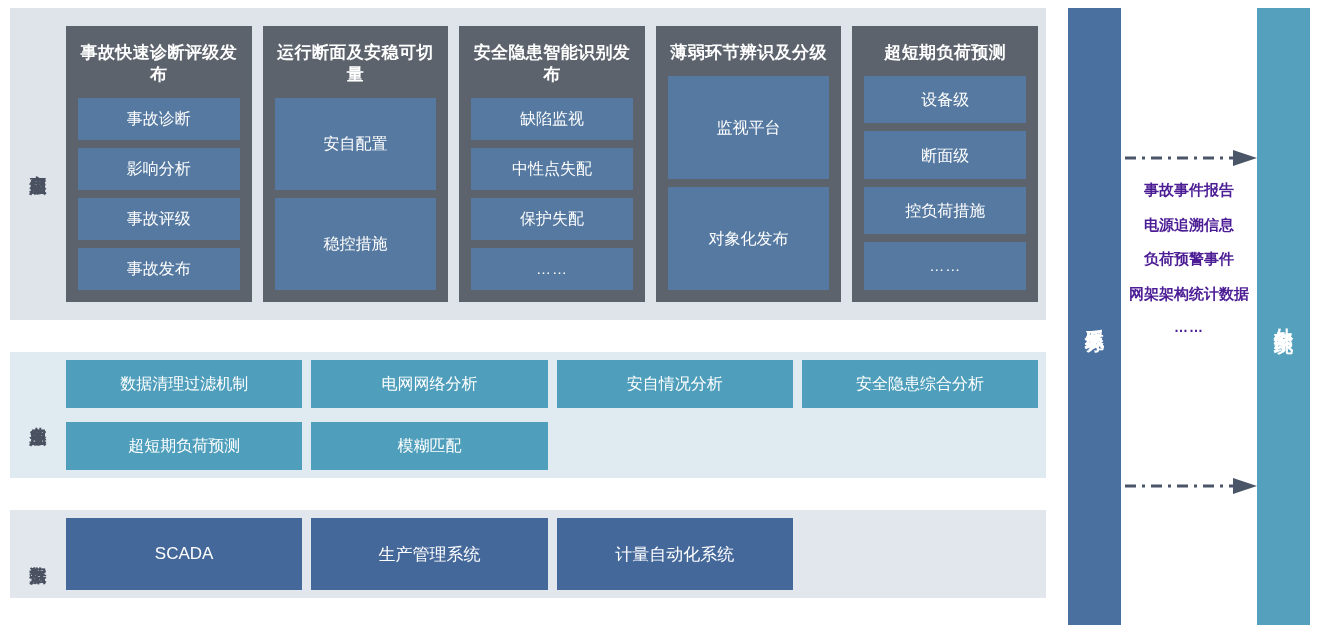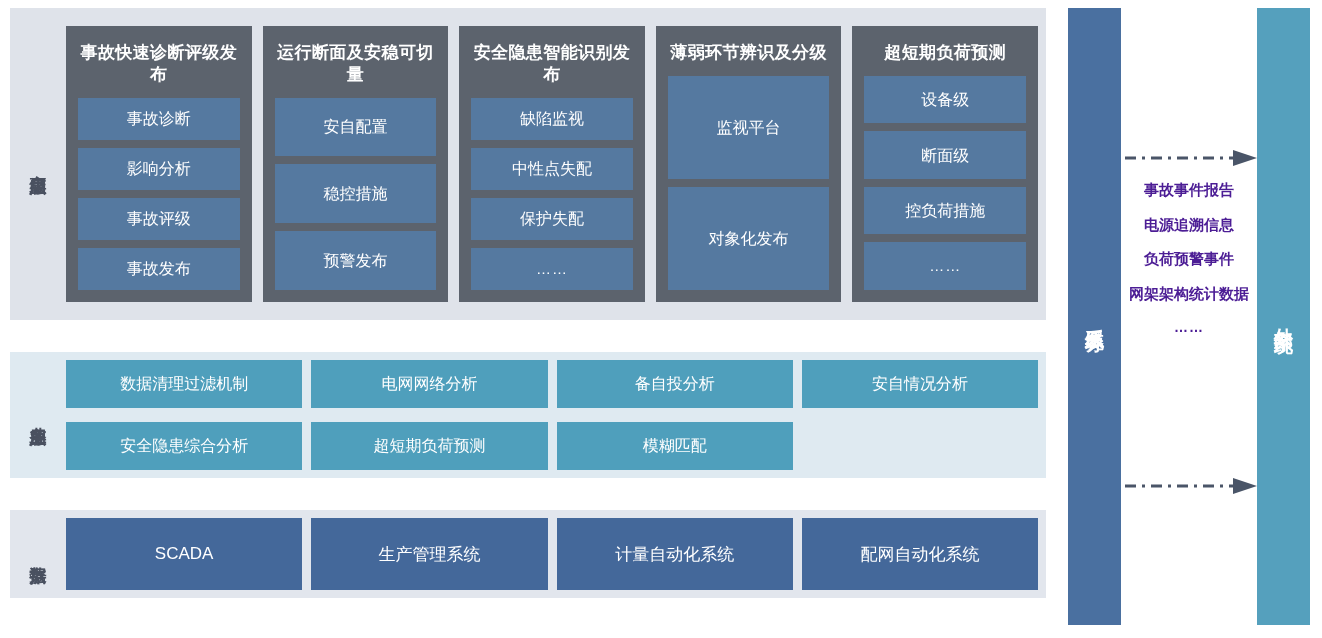--- a/index.html
+++ b/index.html
@@ -114,21 +114,20 @@
             <div class="tile-slate">事故评级</div>
             <div class="tile-slate">事故发布</div>
           </div>
         </div>
 
         <div class="card">
           <div class="card-title">运行断面及安稳可切量</div>
           <div class="card-items">
             <div class="tile-slate">安自配置</div>
             <div class="tile-slate">稳控措施</div>
-            <div class="tile-slate">预警发布</div>
           </div>
         </div>
 
         <div class="card">
           <div class="card-title">安全隐患智能识别发布</div>
           <div class="card-items">
             <div class="tile-slate">缺陷监视</div>
             <div class="tile-slate">中性点失配</div>
             <div class="tile-slate">保护失配</div>
             <div class="tile-slate dots">……</div>
@@ -154,35 +153,33 @@
         </div>
 
       </div>
     </div>
 
     <div class="band band-business">
       <div class="layer-label">业务应用层</div>
       <div class="grid-business">
         <div class="tile-teal">数据清理过滤机制</div>
         <div class="tile-teal">电网网络分析</div>
-        <div class="tile-teal">备自投分析</div>
         <div class="tile-teal">安自情况分析</div>
         <div class="tile-teal">安全隐患综合分析</div>
         <div class="tile-teal">超短期负荷预测</div>
         <div class="tile-teal">模糊匹配</div>
       </div>
     </div>
 
     <div class="band band-data">
       <div class="layer-label">数据层</div>
       <div class="grid-data">
         <div class="tile-steel">SCADA</div>
         <div class="tile-steel">生产管理系统</div>
         <div class="tile-steel">计量自动化系统</div>
-        <div class="tile-steel">配网自动化系统</div>
       </div>
     </div>
 
   </div>
 
   <div class="side">
 
     <div class="side-col col-service">系统服务</div>
 
     <div class="side-mid">

